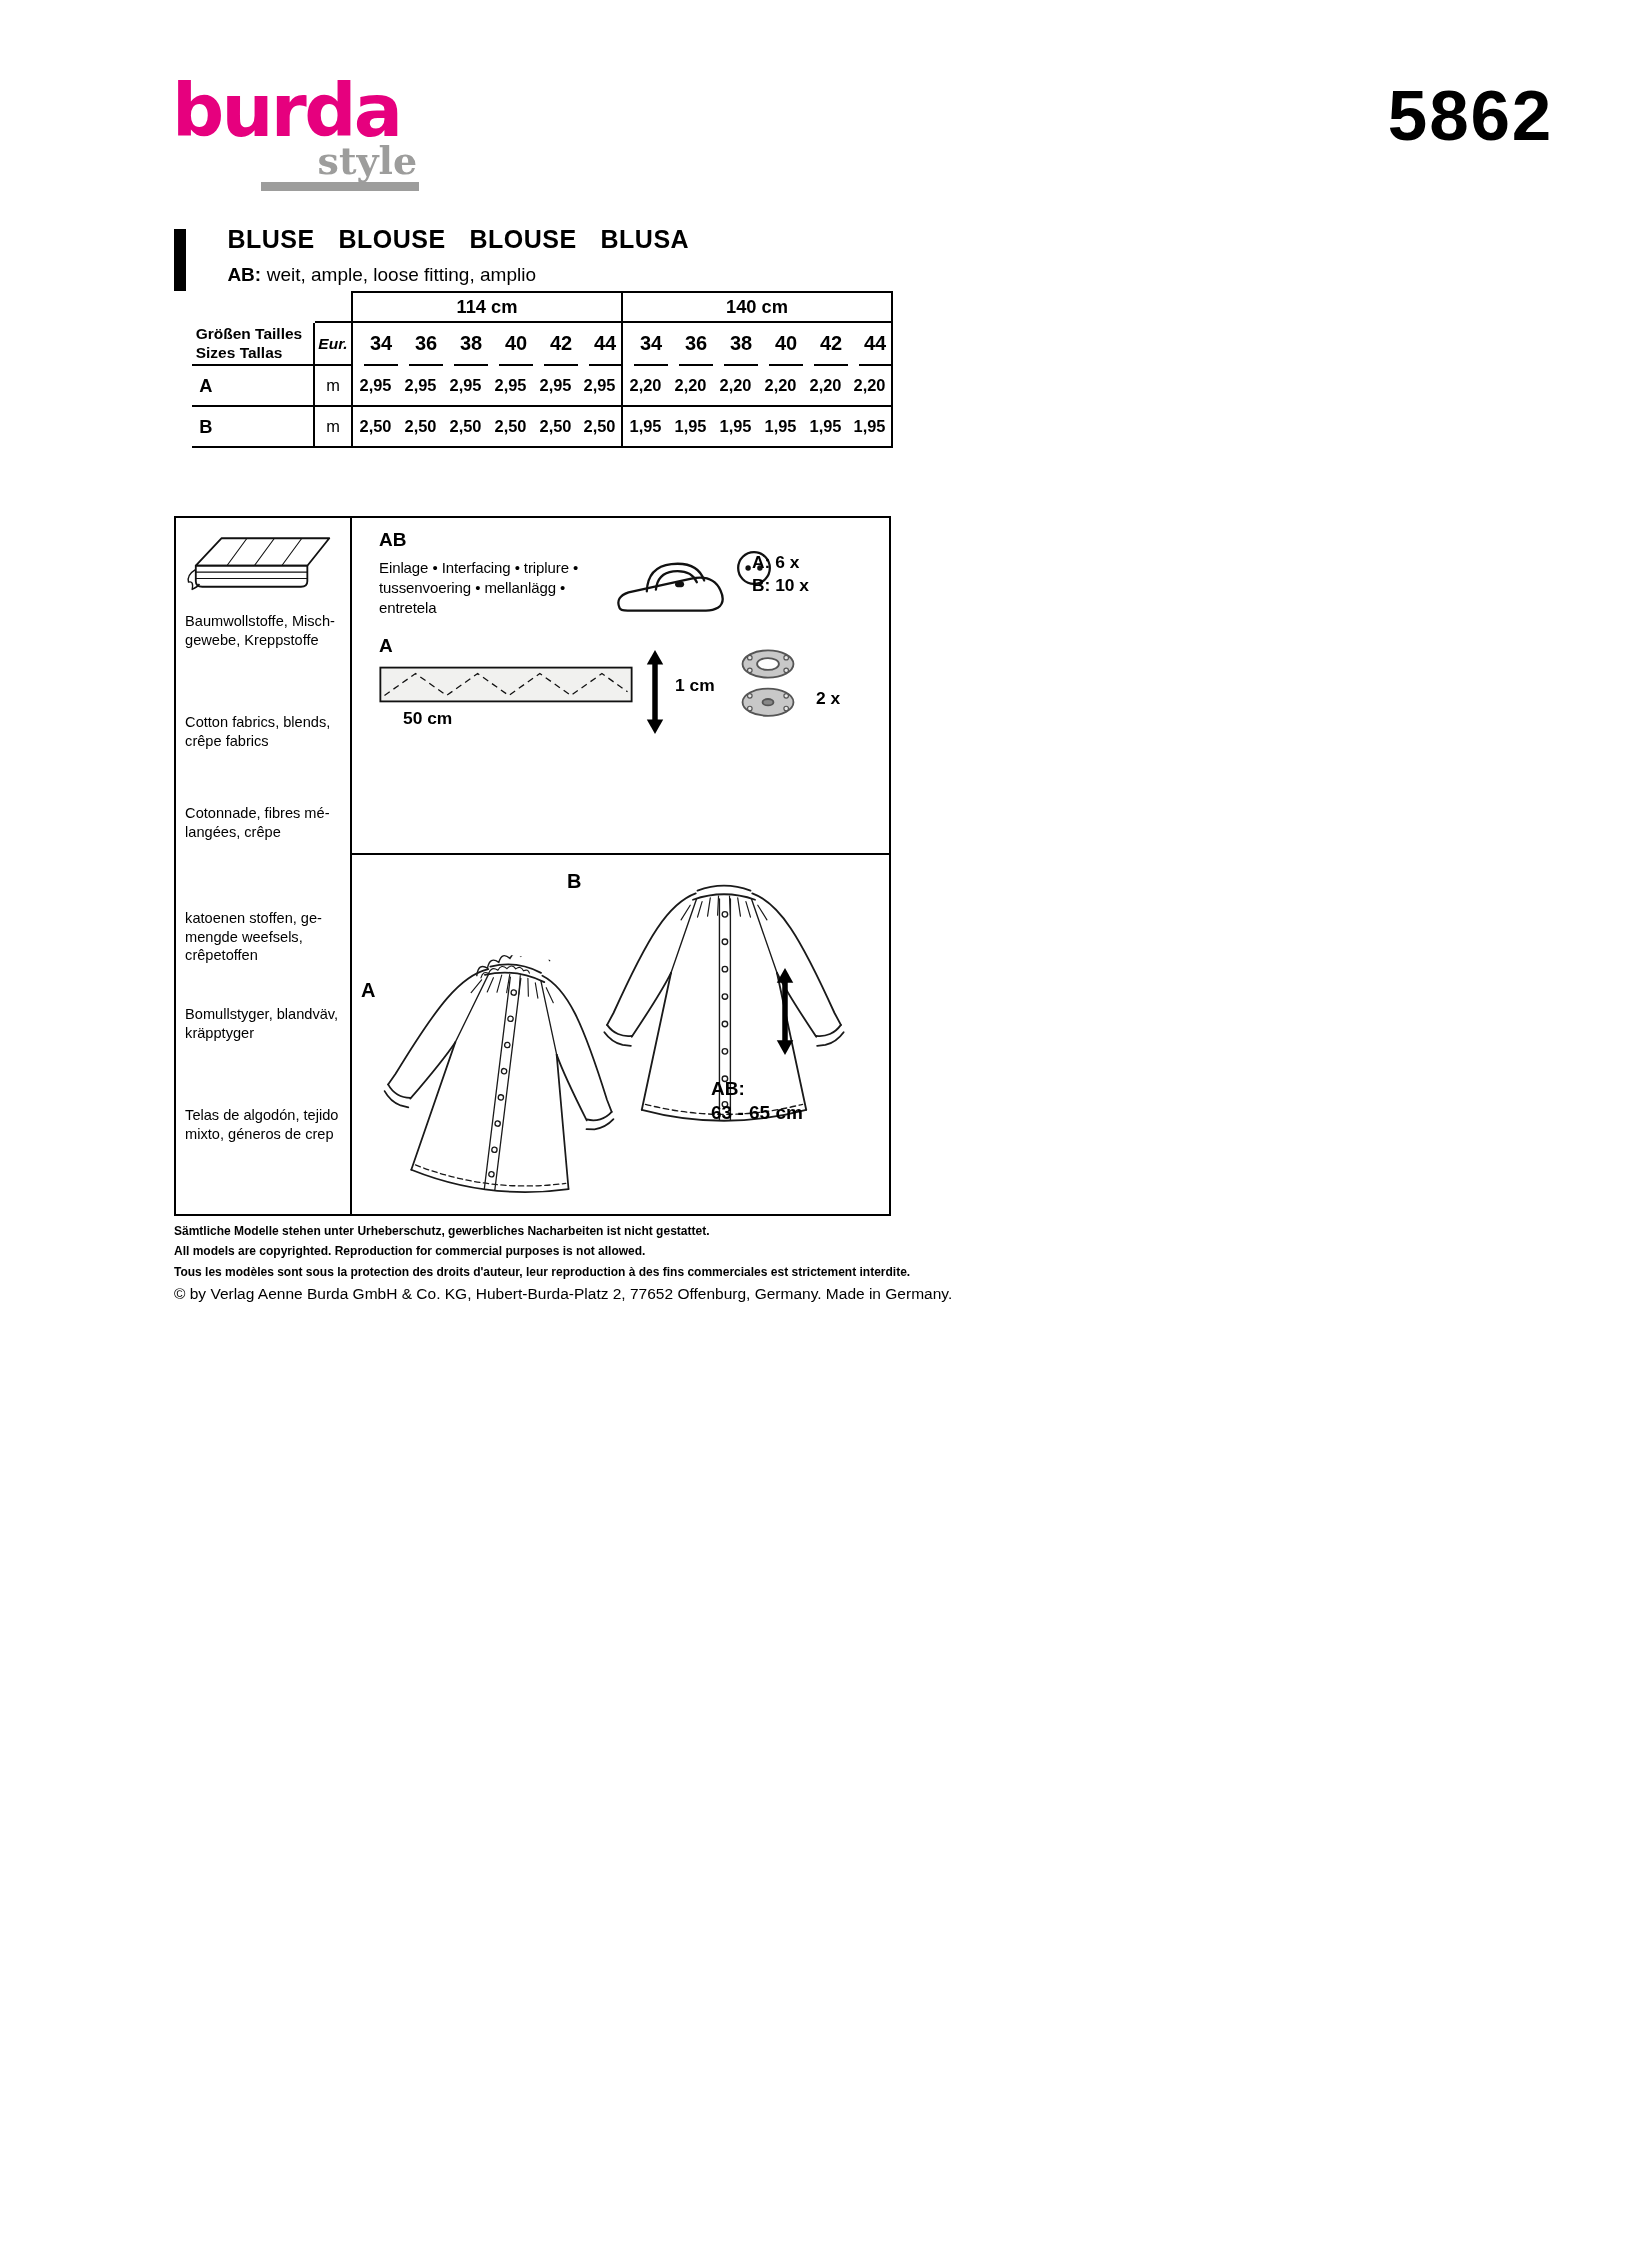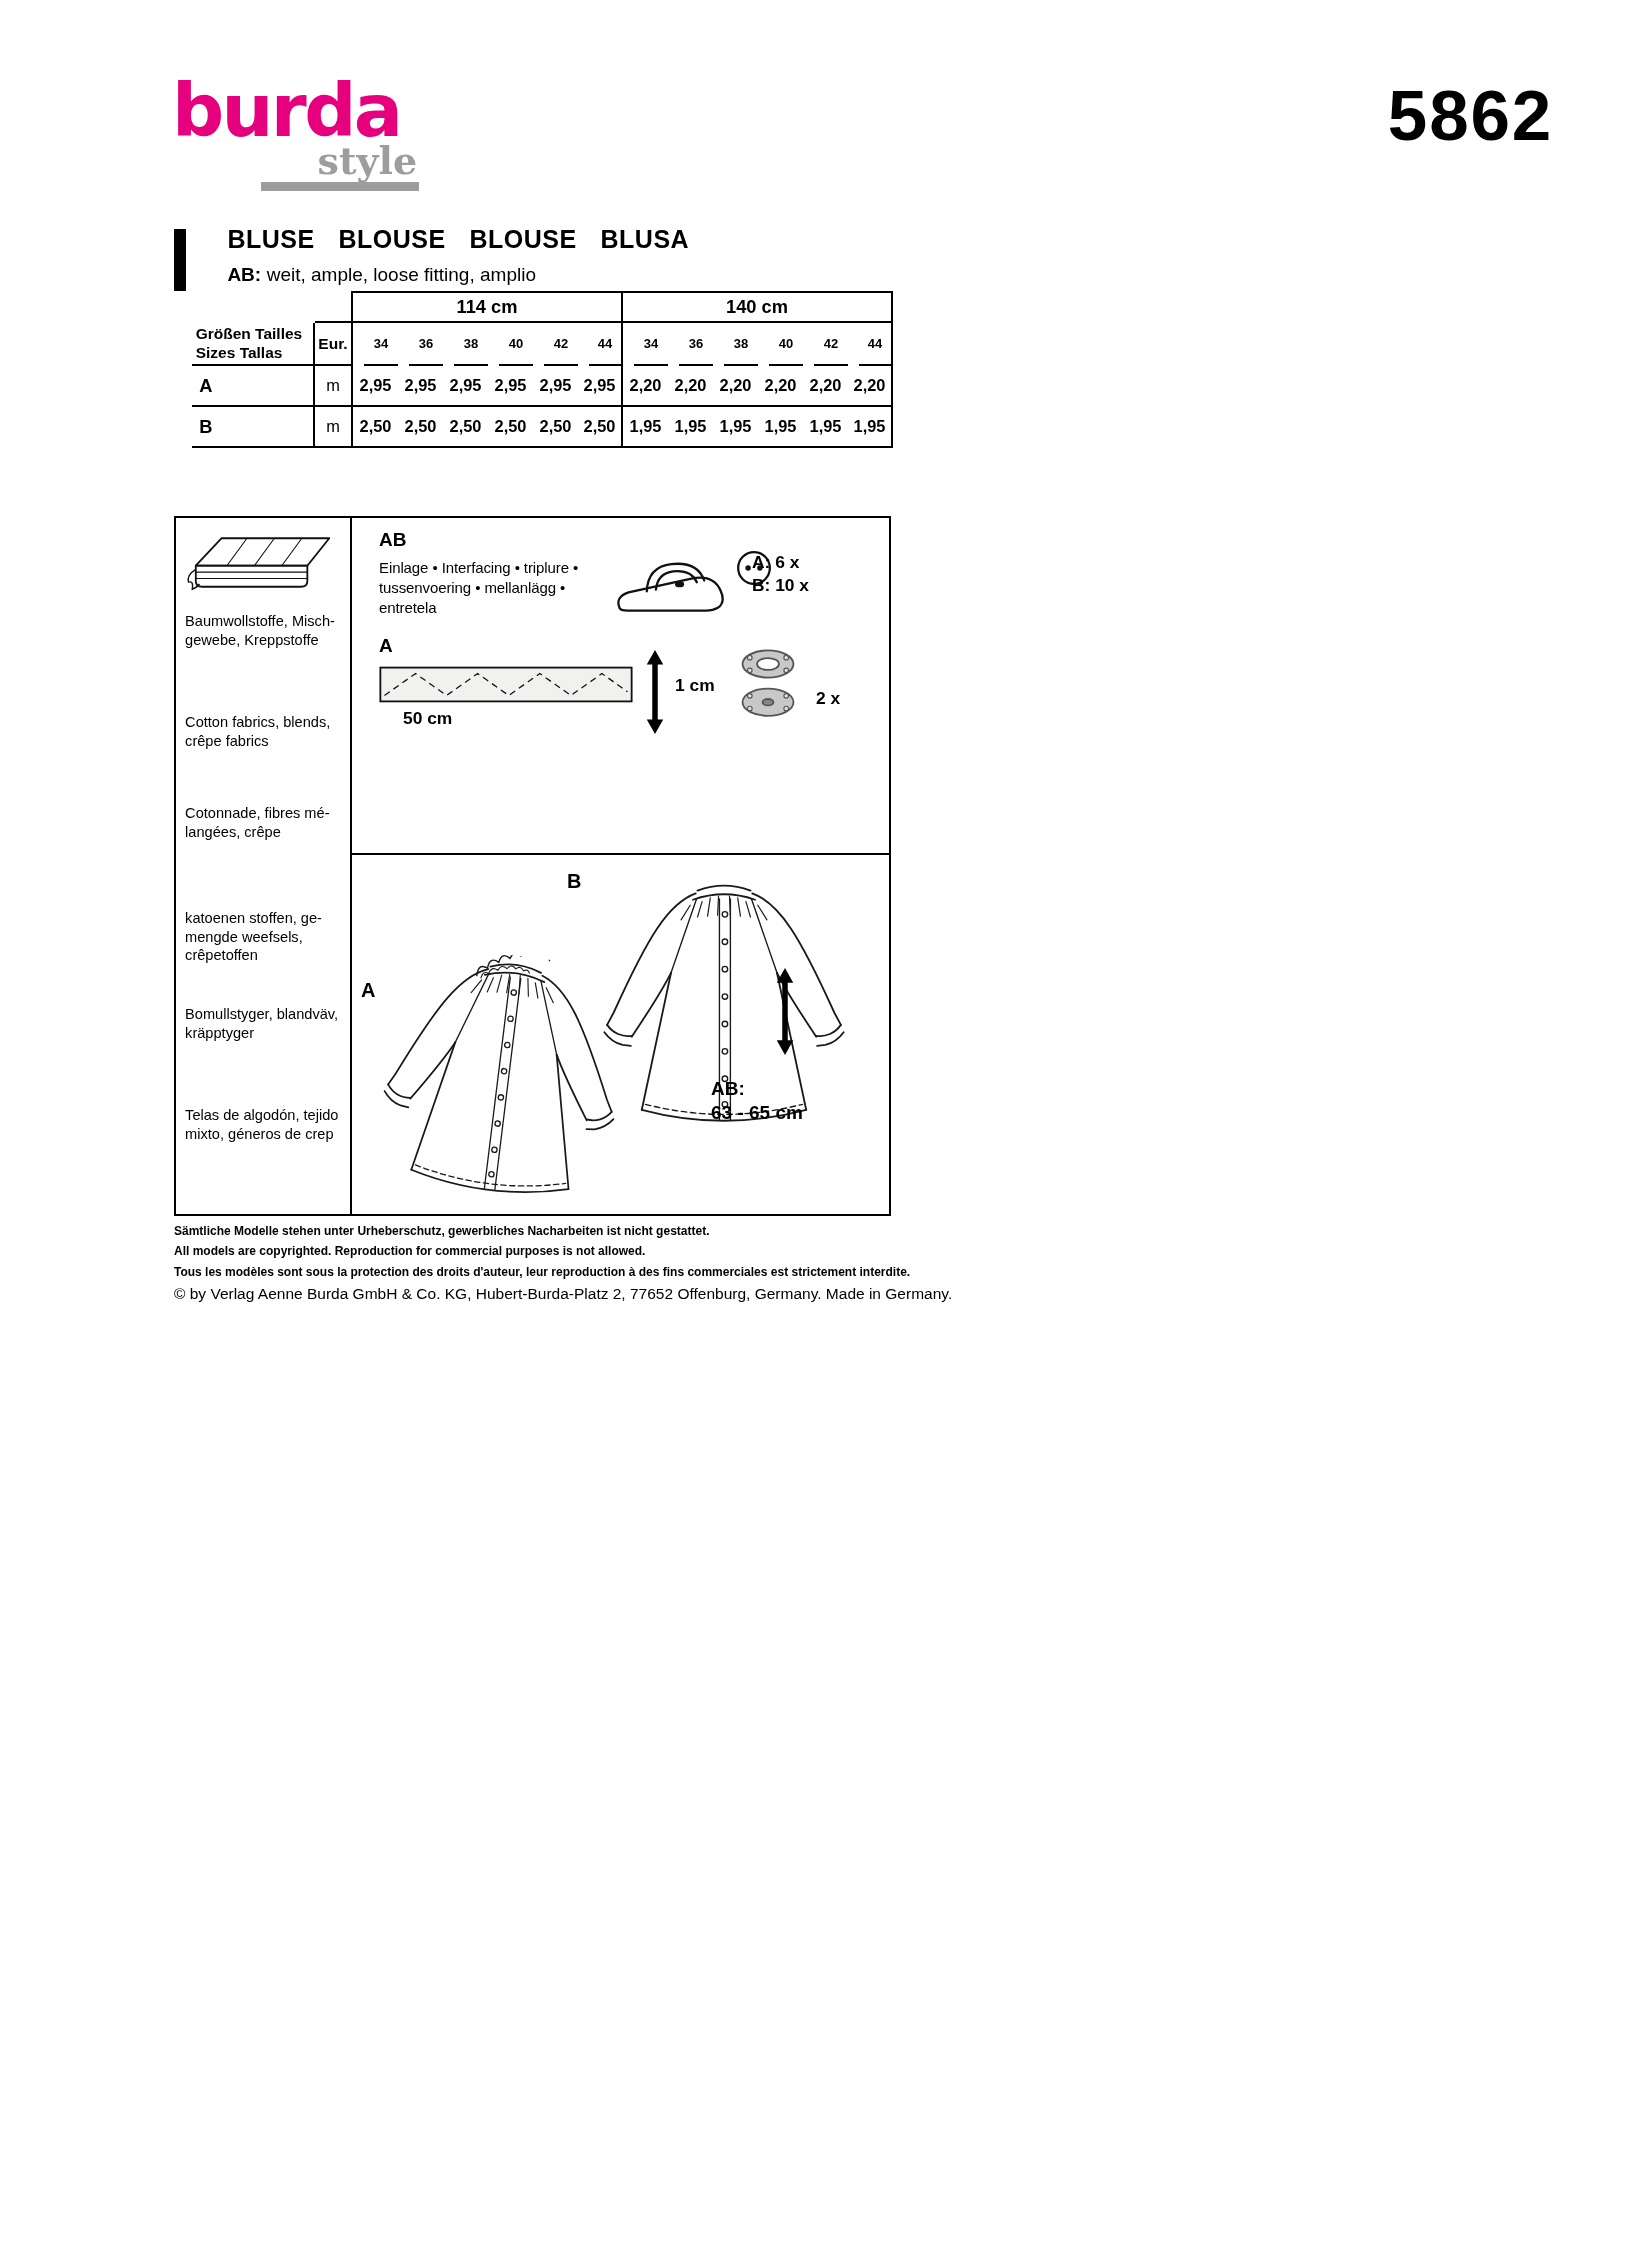--- a/index.html
+++ b/index.html
@@ -26,22 +26,22 @@
 
   
   .yardage{position:absolute;left:192px;top:291px;display:grid;
            grid-template-columns:123px 38px repeat(12,45px);
            grid-template-rows:32px 43px 41px 41px;}
   .c{display:flex;align-items:center;justify-content:center;font-size:16.4px;box-sizing:border-box;}
   .bT{border-top:2.7px solid #000;} .bB{border-bottom:2.7px solid #000;} .bR{border-right:2.7px solid #000;}
   .grp{grid-column:span 6;font-weight:700;font-size:18.3px;}
   .lab2{justify-content:flex-start;text-align:left;font-weight:700;font-size:15.5px;
         line-height:1.2;padding-left:3.7px;}
-  .eurl{font-weight:700;font-size:15.5px;}
-  .szc{font-weight:700;font-size:13px;margin-left:11px;}
+  .eurl{font-weight:700;font-size:15.5px;font-style:italic;}
+  .szc{font-weight:700;font-size:20px;margin-left:11px;}
   .rowlab{justify-content:flex-start;padding-left:7.3px;font-weight:700;font-size:18.3px;}
   .unit{font-weight:400;font-size:16.4px;}
   .val{font-weight:700;font-size:16.4px;}
 
   
   .main-box{position:absolute;left:174px;top:516px;width:717px;height:700px;
             border:2.7px solid #000;box-sizing:border-box;overflow:hidden;}
   .fabric-col{position:absolute;left:0;top:0;width:174px;height:100%;border-right:2.7px solid #000;}
   .fabric-icon{position:absolute;left:7.3px;top:11px;}
   .fabric-item{position:absolute;left:9.1px;width:163px;font-size:14.6px;line-height:1.28;}

